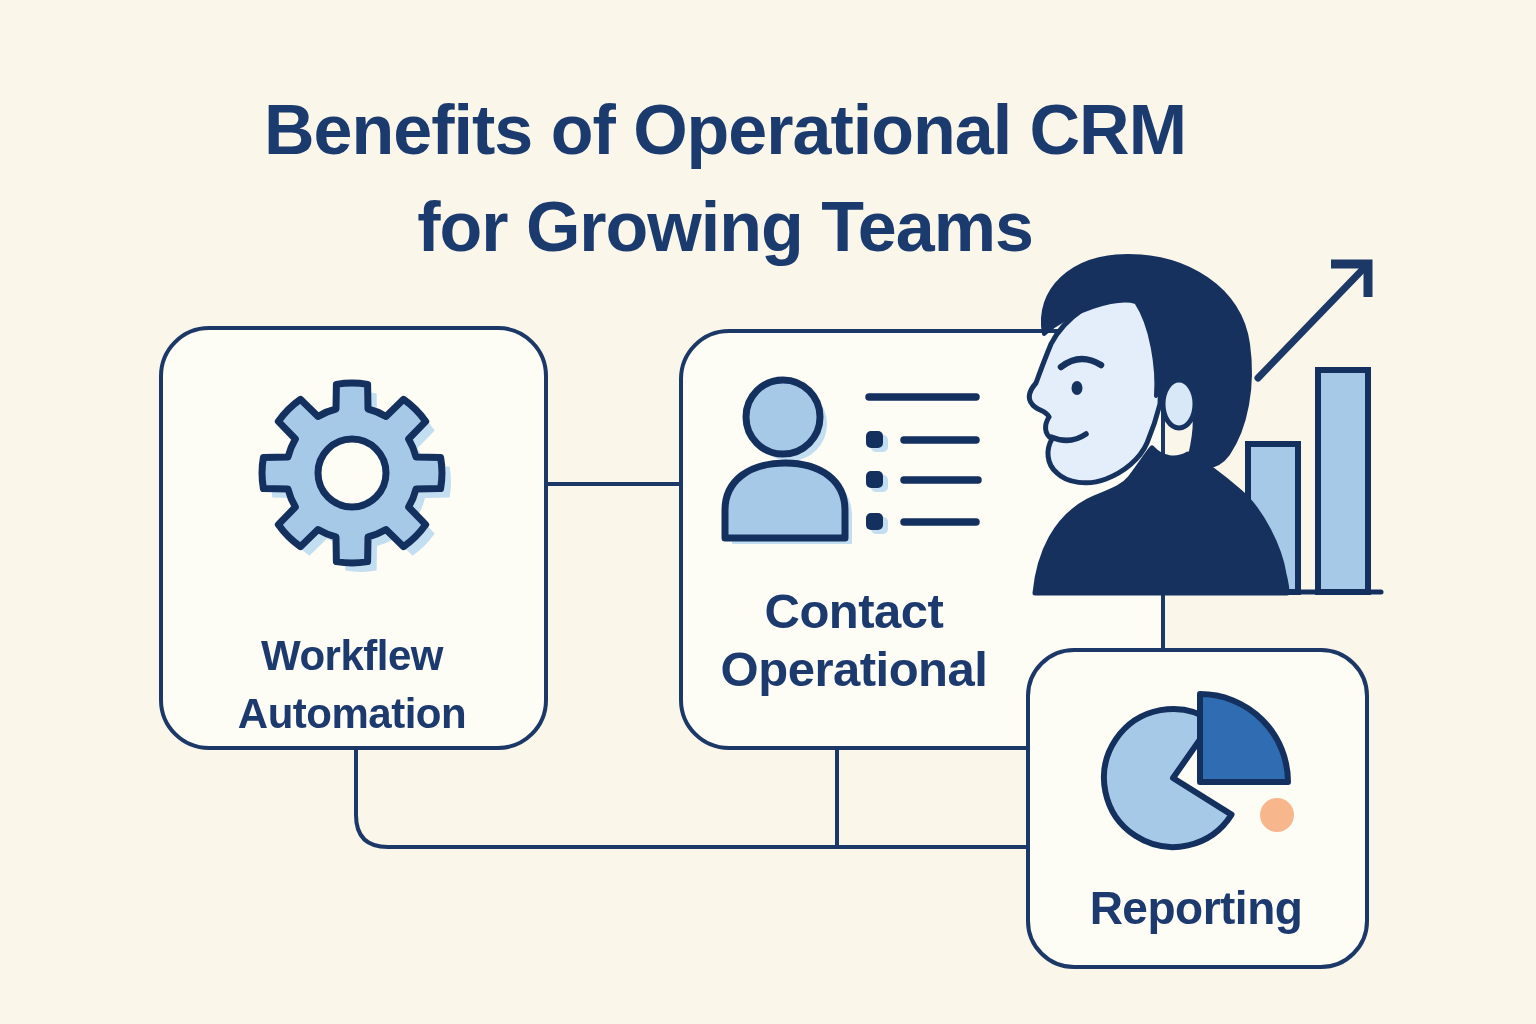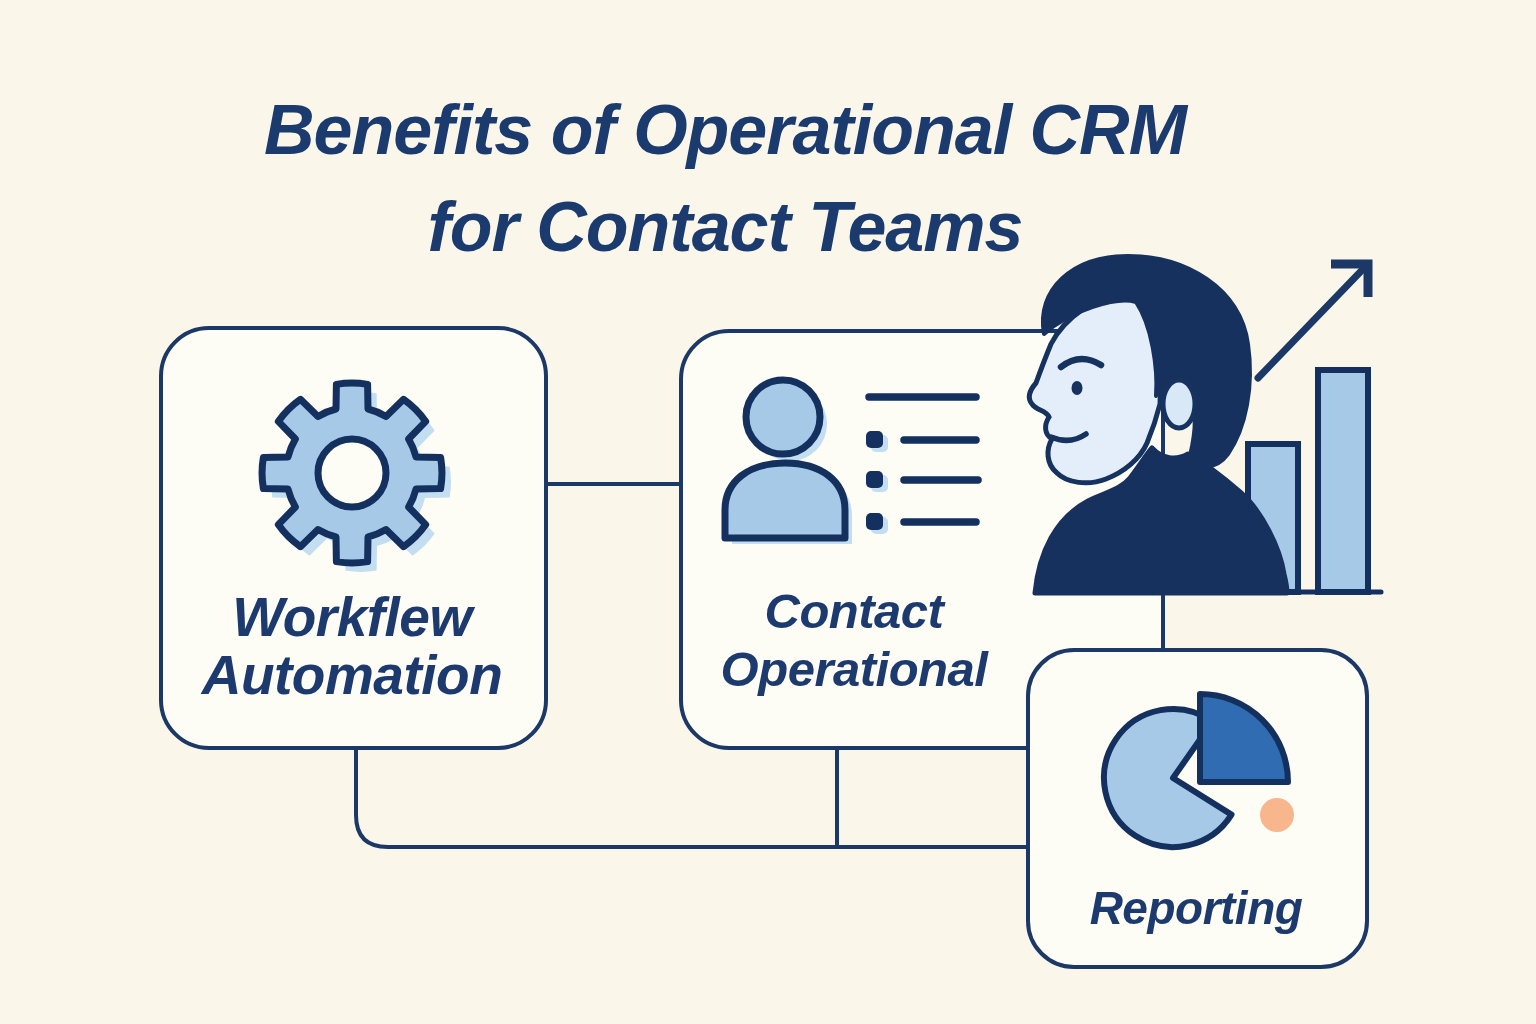--- a/index.html
+++ b/index.html
@@ -2,33 +2,33 @@
 <html><head>
 <meta charset="utf-8">
 <style>
   html,body{margin:0;padding:0;}
   body{
     width:1536px;height:1024px;
     background:#faf6ea;
     font-family:"Liberation Sans", sans-serif;
     overflow:hidden;
   }
-  .stage{position:relative;width:1536px;height:843px;font-style:italic;}
+  .stage{position:relative;width:1536px;height:843px;}
   .stage svg{position:absolute;left:0;top:0;}
   .title{
     position:absolute;left:0;top:82px;width:1450px;
     text-align:center;
     font-size:70px;font-weight:bold;letter-spacing:-1px;
     color:#1b3a6e;line-height:97px;
   }
   .node-label{
     position:absolute;text-align:center;
     font-weight:bold;color:#1c3a6e;letter-spacing:-0.5px;
   }
-  .label-workflow{left:172px;top:588px;width:360px;font-size:55px;line-height:58px;}
+  .label-workflow{left:172px;top:627px;width:360px;font-size:42px;line-height:58px;}
   .label-contact{left:676px;top:582px;width:356px;font-size:49px;line-height:58px;}
   .label-reporting{left:1035px;top:882px;width:322px;font-size:46px;line-height:52px;text-align:center;}
 </style>
 </head>
 <body>
 
 <div class="stage">
 
 <svg width="1536" height="1024" viewBox="0 0 1536 1024">
 
@@ -116,20 +116,20 @@
   <g>
     <path d="M 1173 778 L 1212.6 721.5 A 69 69 0 1 0 1231.5 814.6 Z" fill="#a6c9e8" stroke="#14305e" stroke-width="6" stroke-linejoin="round"></path>
     <path d="M 1200 782 L 1200 694 A 88 88 0 0 1 1288 782 Z" fill="#2f6cb1" stroke="#14305e" stroke-width="6" stroke-linejoin="round"></path>
     <circle cx="1277" cy="815" r="17" fill="#f7b68c"></circle>
   </g>
 
 </svg>
 
   <div class="title">
     <div>Benefits of Operational CRM</div>
-    <div>for Contact Teams</div>
+    <div>for Growing Teams</div>
   </div>
 
   <div class="node-label label-workflow">Workflew Automation</div>
   <div class="node-label label-contact">Contact Operational</div>
   <div class="node-label label-reporting">Reporting</div>
 
 </div>
 
 </body></html>

